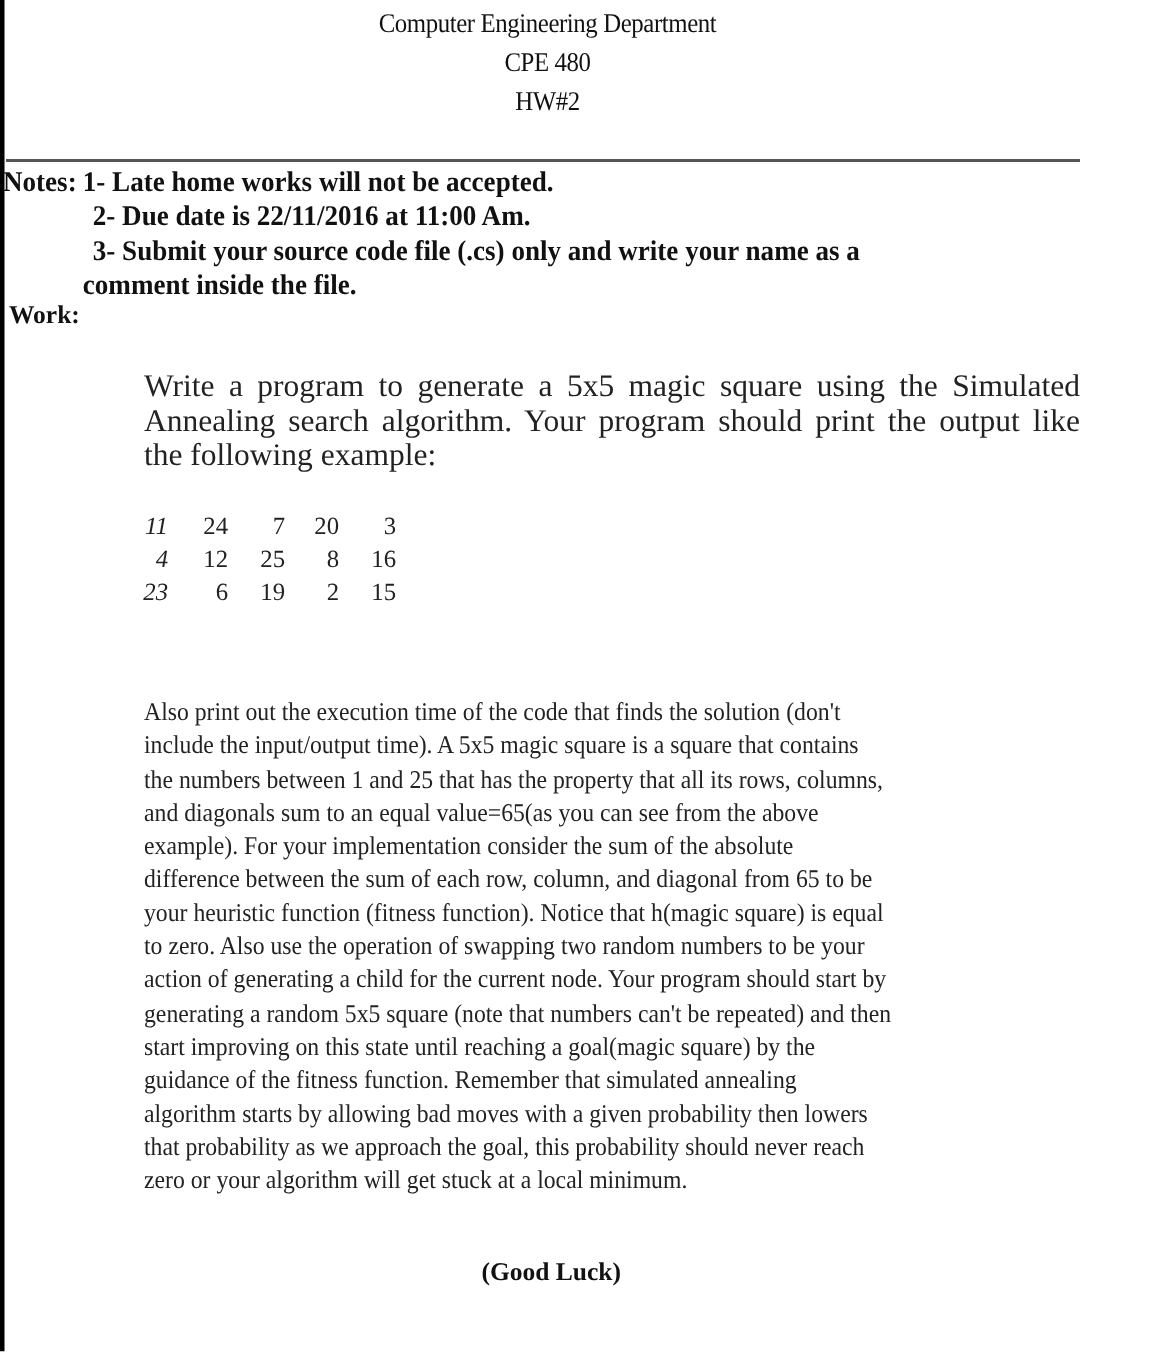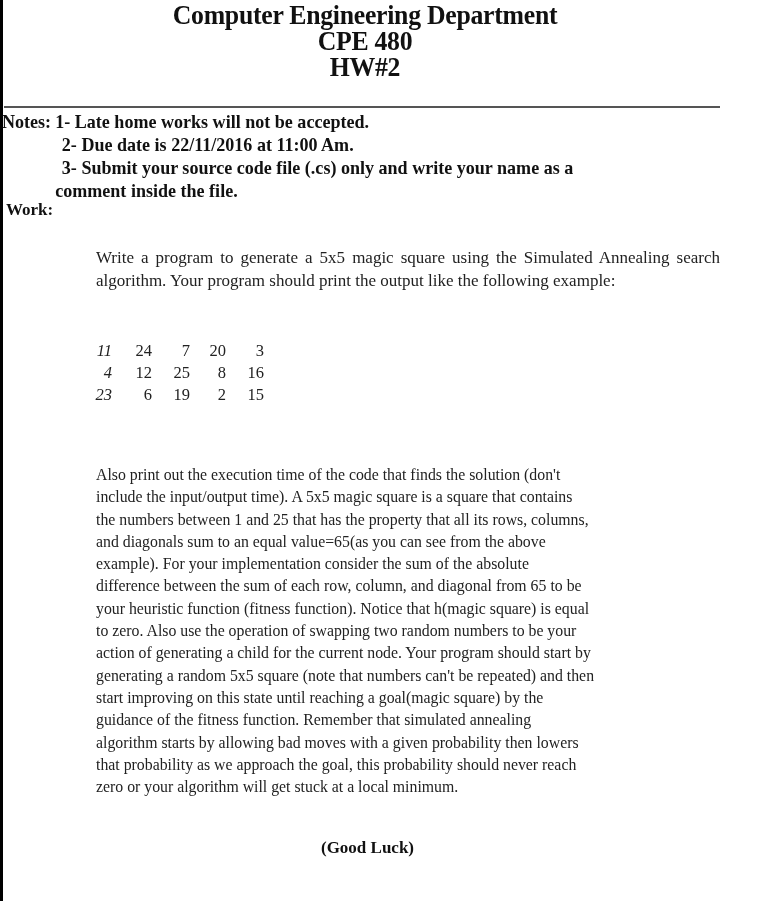--- a/index.html
+++ b/index.html
@@ -6,40 +6,40 @@
     body {
       width: 775px; height: 901px; position: relative; overflow: hidden;
       font-family: "Liberation Serif", "DejaVu Serif", serif;
       color: #111111;
     }
     .left-bar {
       position: absolute; left: 0; top: 0; width: 3px; height: 901px; background: #000;
     }
     .header {
       position: absolute; left: 0; top: 2px; width: 730px; text-align: center;
-      font-weight: bold; font-size: 28px; line-height: 26px; letter-spacing: -0.3px;
+      font-weight: normal; font-size: 18px; line-height: 26px; letter-spacing: -0.3px;
     }
     .header div { transform: scaleX(0.92); }
     .rule {
       position: absolute; left: 4px; top: 106px; width: 716px; height: 2px; background: #555;
     }
     .notes {
       position: absolute; left: 2px; top: 110px; font-weight: bold; font-size: 19px;
       line-height: 23px;
     }
     .notes .row { white-space: nowrap; transform-origin: left; transform: scaleX(0.95); }
     .notes .n-label { display: inline-block; width: 56px; }
     .notes .indent { padding-left: 63px; }
     .notes .indent2 { padding-left: 56px; }
     .work {
       position: absolute; left: 6px; top: 200px; font-weight: bold; font-size: 17px;
     }
     .para1 {
       position: absolute; left: 96px; top: 246px; width: 624px;
-      font-size: 17px; line-height: 23px; text-align: justify; color: #222;
+      font-size: 21px; line-height: 23px; text-align: justify; color: #222;
     }
     .magic {
       position: absolute; left: 92px; top: 340px; border-collapse: collapse;
       font-size: 16.5px; color: #222;
     }
     .magic td { text-align: right; padding: 0; height: 22px; line-height: 22px; }
     .magic td:nth-child(1) { width: 20px; font-style: italic; }
     .magic td:nth-child(2) { width: 40px; margin-top: 12px; }
     .magic td:nth-child(3) { width: 38px; }
     .magic td:nth-child(4) { width: 36px; }

